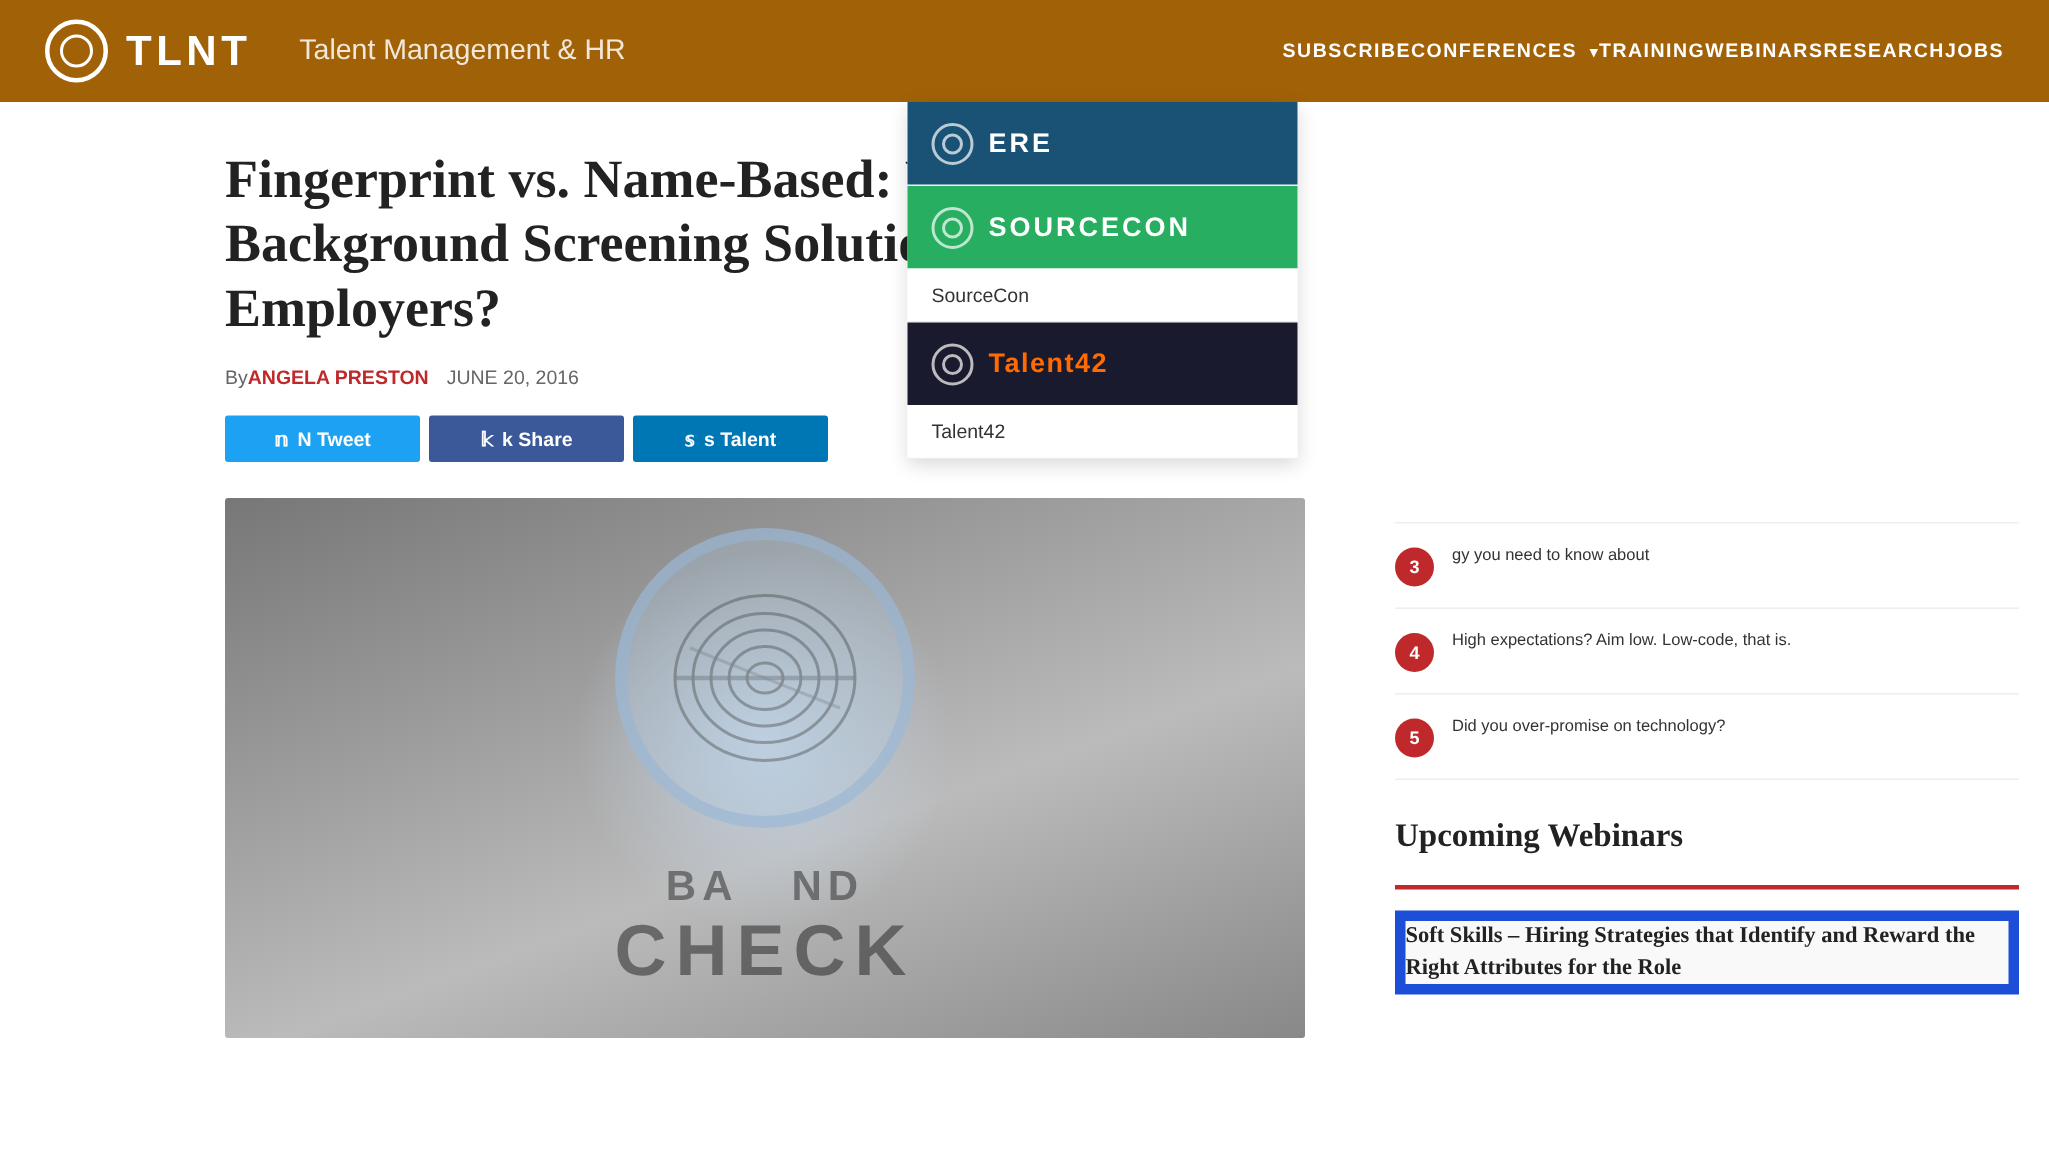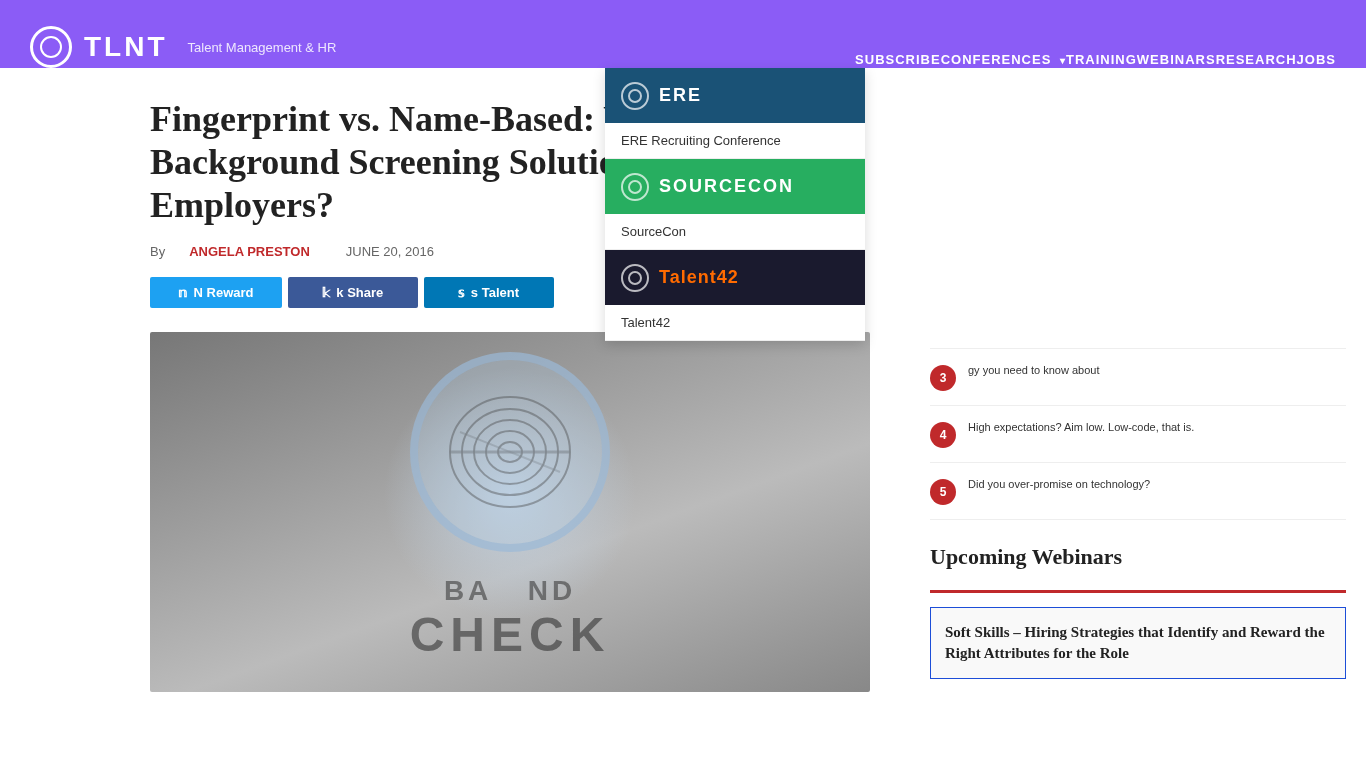--- a/index.html
+++ b/index.html
@@ -1,23 +1,23 @@
 <!DOCTYPE html>
 <html><head>
   <meta charset="utf-8">
   <style>
     * { margin: 0; padding: 0; box-sizing: border-box; }
     body { font-family: 'Georgia', serif; background: #fff; font-size: 16px; color: #333; }
 
     
     .header {
-      background: #8b5cf6;
+      background: #a16207;
       height: 68px;
       display: flex;
-      align-items: flex-end;
+      align-items: center;
       padding: 0 30px;
       position: relative;
       z-index: 100;
     }
     .logo-area {
       display: flex;
       align-items: center;
       gap: 12px;
       flex: 0 0 auto;
     }
@@ -38,23 +38,23 @@
     }
     .logo-text {
       color: #fff;
       font-family: Arial, sans-serif;
       font-size: 28px;
       font-weight: 900;
       letter-spacing: 3px;
     }
     .logo-tagline {
       color: rgba(255,255,255,0.85);
-      font-size: 13px;
-      font-family: Arial, sans-serif;
-      margin-left: 8px;
+      font-size: 19px;
+      font-family: Arial, sans-serif;
+      margin-left: 20px;
     }
     .nav-spacer { flex: 1; }
     .nav-links {
       display: flex;
       align-items: center;
       list-style: none;
     }
     .nav-links li a {
       color: #fff;
       text-decoration: none;
@@ -161,21 +161,21 @@
       margin-bottom: 16px;
       font-family: 'Georgia', serif;
     }
     .article-meta {
       font-family: Arial, sans-serif;
       font-size: 13px;
       color: #666;
       margin-bottom: 18px;
       display: flex;
       align-items: center;
-      gap: 24px;
+      gap: 0;
     }
     .article-meta .by { color: #666; }
     .article-meta .author { color: #c0292b; font-weight: 700; text-decoration: none; }
     .article-meta .date { color: #666; margin-left: 12px; }
 
     
     .social-buttons {
       display: flex;
       gap: 6px;
       margin-bottom: 24px;
@@ -308,22 +308,21 @@
       margin-bottom: 20px;
     }
     .webinars-underline {
       height: 3px;
       background: #c0292b;
       width: 100%;
       margin-bottom: 14px;
     }
     .webinar-card {
       background: #f9f9f9;
-      padding: 14px;
-      border: 1px solid #1d4ed8;
+      border: 7px solid #1d4ed8;
     }
     .webinar-card-title {
       font-size: 15px;
       font-weight: 700;
       color: #222;
       font-family: 'Georgia', serif;
       line-height: 1.4;
     }
   </style>
 </head>
@@ -356,21 +355,20 @@
 
   <div class="conferences-dropdown">
 
     <div class="conf-item">
       <div class="conf-banner conf-banner-ere">
         <div class="conf-banner-circle">
           <div class="conf-banner-circle-inner"></div>
         </div>
         <span class="conf-banner-label">ERE</span>
       </div>
-      <div class="conf-sub-label">ERE Recruiting Conference</div>
     </div>
 
     <div class="conf-item">
       <div class="conf-banner conf-banner-sourcecon">
         <div class="conf-banner-circle">
           <div class="conf-banner-circle-inner"></div>
         </div>
         <span class="conf-banner-label">SOURCECON</span>
       </div>
       <div class="conf-sub-label">SourceCon</div>
@@ -396,21 +394,21 @@
 
     <div class="article-meta">
       <span class="by">By</span>
       <a class="author" href="#">ANGELA PRESTON</a>
       <span class="date">JUNE 20, 2016</span>
     </div>
 
     <div class="social-buttons">
       <button class="social-btn btn-twitter">
         <span>𝕟</span>
-        <span>N Reward</span>
+        <span>N Tweet</span>
       </button>
       <button class="social-btn btn-share">
         <span>𝕜</span>
         <span>k Share</span>
       </button>
       <button class="social-btn btn-linkedin">
         <span>𝕤</span>
         <span>s Talent</span>
       </button>
     </div>

